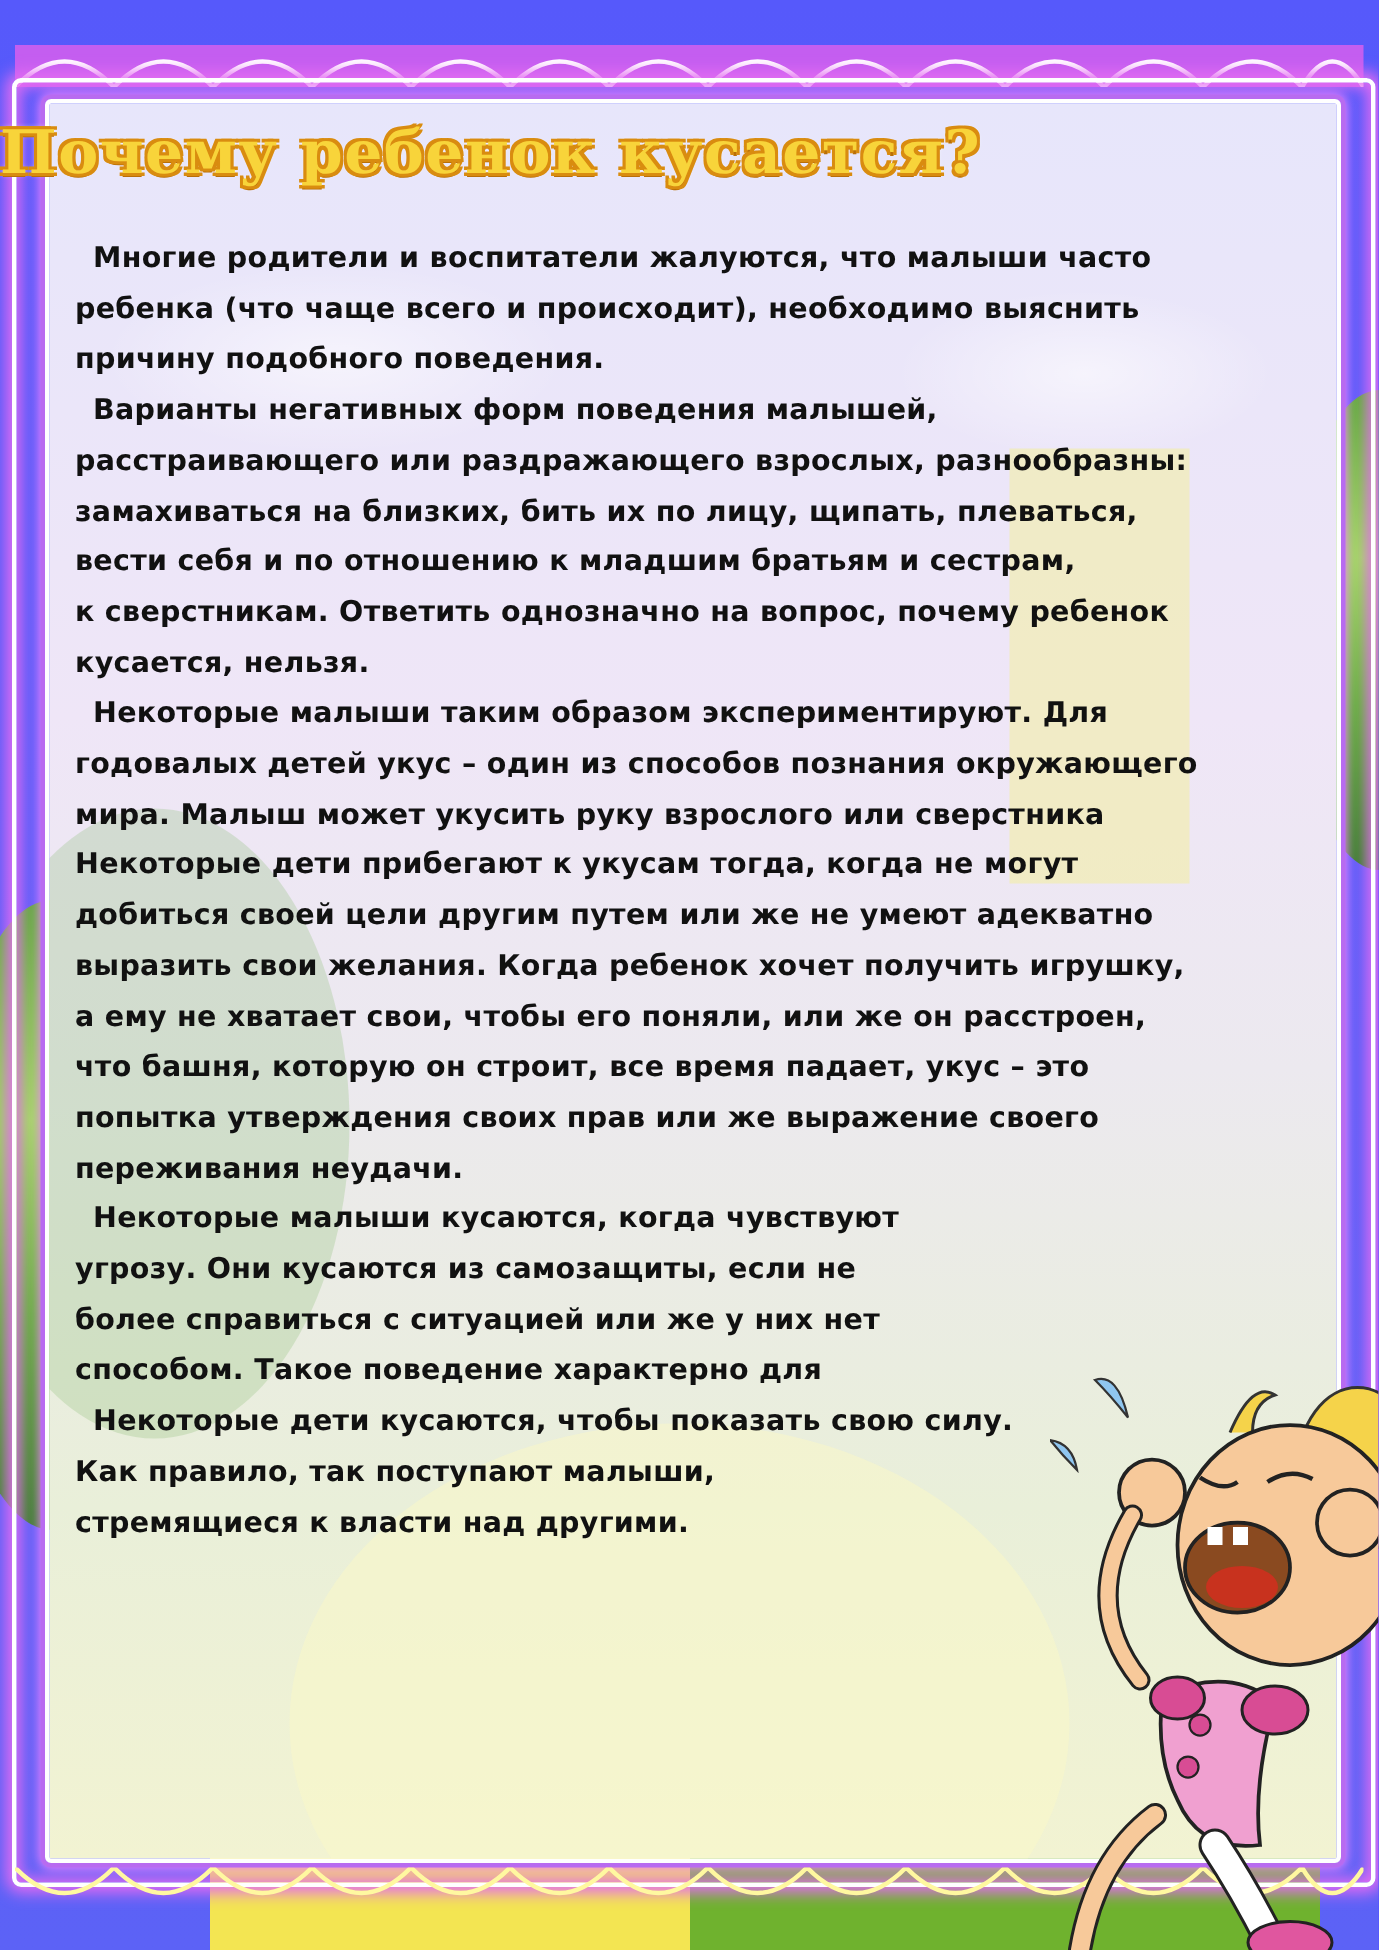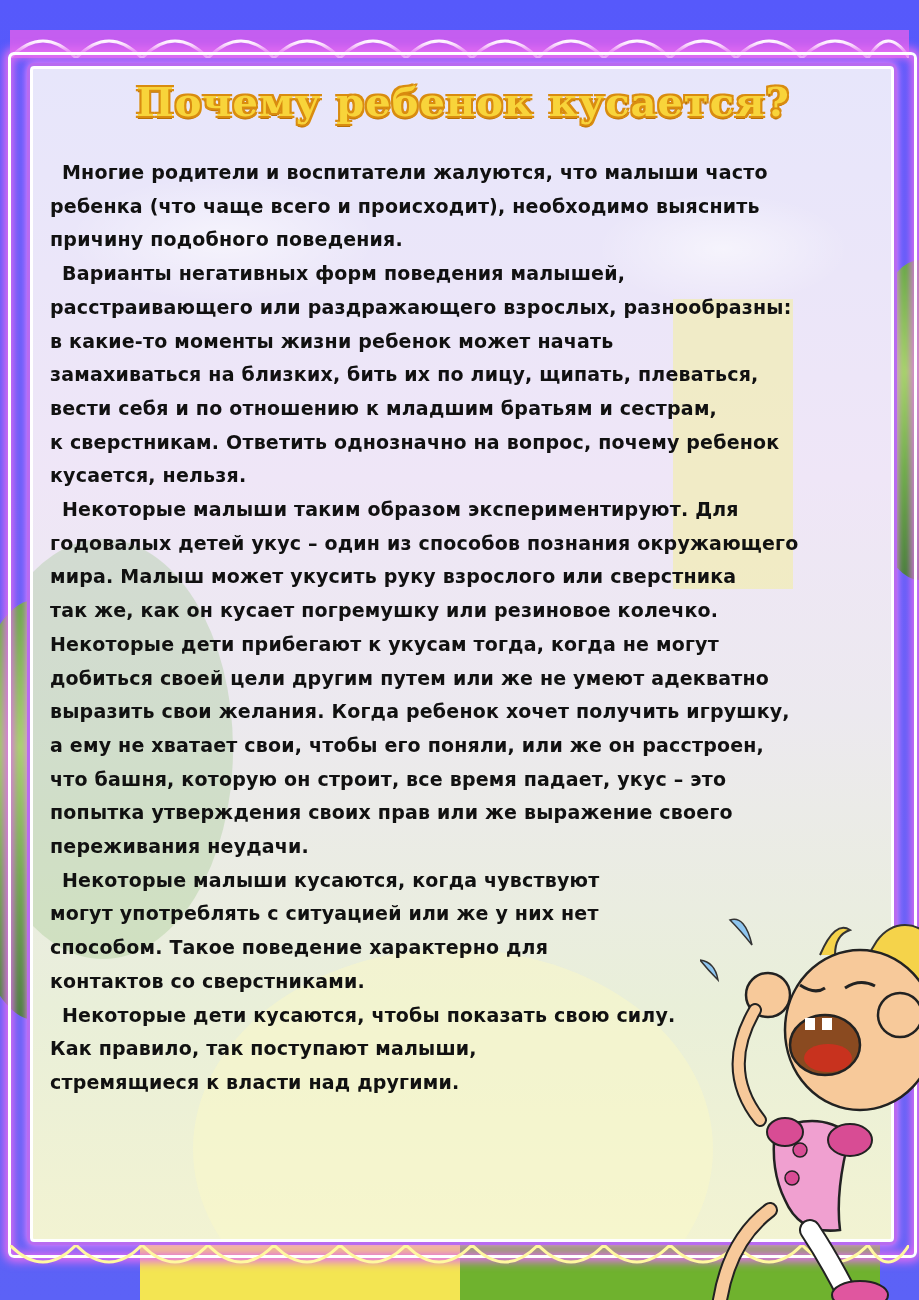--- a/index.html
+++ b/index.html
@@ -34,21 +34,21 @@
       radial-gradient(ellipse 180px 80px at 690px 180px, rgba(255,255,255,0.55), transparent 70%),
       linear-gradient(180deg, #e7e6fb 0%, #efe6f7 35%, #ece9ef 55%, #e9efd9 80%, #f2f3d2 100%);
     overflow: hidden; }
   .panel-deco-house { position: absolute; left: 640px; top: 230px; width: 120px; height: 290px;
     background: rgba(244, 240, 150, 0.5); }
   .panel-deco-tree { position: absolute; left: -60px; top: 470px; width: 260px; height: 420px;
     border-radius: 50%; background: rgba(140, 190, 120, 0.28); }
   .panel-deco-path { position: absolute; left: 160px; top: 880px; width: 520px; height: 400px;
     border-radius: 50%; background: rgba(250, 248, 200, 0.55); }
 
-  .title { position: absolute; left: 0; top: 78px; width: 790px; text-align: right;
+  .title { position: absolute; left: 0; top: 78px; width: 790px; text-align: left;
     font-family: "DejaVu Serif", serif; font-weight: bold; font-size: 40px; letter-spacing: 1px;
     color: #f8d43a;
     text-shadow: -2px -2px 0 #d98c10, 2px -2px 0 #d98c10, -2px 2px 0 #d98c10, 2px 2px 0 #d98c10,
                  0 3px 0 #b96f08, 0 0 4px #ffffff; }
 
   .body-text { position: absolute; left: 50px; top: 156px; width: 830px;
     font-family: "DejaVu Sans", sans-serif; font-weight: bold; font-size: 19px;
     line-height: 33.7px; color: #111111; letter-spacing: 0.2px; }
   .line { display: block; white-space: nowrap; }
   .indent { padding-left: 12px; }
@@ -85,44 +85,42 @@
 
   <div class="body-text">
     <div>
       <span class="line indent">Многие родители и воспитатели жалуются, что малыши часто</span>
       <span class="line">ребенка (что чаще всего и происходит), необходимо выяснить</span>
       <span class="line">причину подобного поведения.</span>
     </div>
     <div>
       <span class="line indent">Варианты негативных форм поведения малышей,</span>
       <span class="line">расстраивающего или раздражающего взрослых, разнообразны:</span>
-      <span class="line">в какие-то моменты жизни ребенок может начать</span>
       <span class="line">замахиваться на близких, бить их по лицу, щипать, плеваться,</span>
       <span class="line">вести себя  и по отношению к младшим братьям и сестрам,</span>
       <span class="line">к сверстникам. Ответить однозначно на вопрос, почему ребенок</span>
       <span class="line">кусается, нельзя.</span>
     </div>
     <div>
       <span class="line indent">Некоторые малыши таким образом экспериментируют. Для</span>
       <span class="line">годовалых детей укус – один из способов познания окружающего</span>
       <span class="line">мира. Малыш может укусить руку взрослого или сверстника</span>
-      <span class="line">так же, как он кусает погремушку или резиновое колечко.</span>
       <span class="line">Некоторые дети прибегают к укусам тогда, когда не могут</span>
       <span class="line">добиться своей цели другим путем или же не умеют адекватно</span>
       <span class="line">выразить свои желания. Когда ребенок хочет получить игрушку,</span>
       <span class="line">а ему не хватает свои, чтобы его поняли, или же он расстроен,</span>
       <span class="line">что башня, которую он строит, все время падает, укус – это</span>
       <span class="line">попытка утверждения своих прав или же выражение своего</span>
       <span class="line">переживания неудачи.</span>
     </div>
     <div>
       <span class="line indent">Некоторые малыши кусаются, когда чувствуют</span>
-      <span class="line">могут употреблять с ситуацией или же у них нет</span>
+      <span class="line">угрозу. Они кусаются из самозащиты, если не</span>
+      <span class="line">более справиться с ситуацией или же у них нет</span>
       <span class="line">способом. Такое поведение характерно для</span>
-      <span class="line">контактов со сверстниками.</span>
     </div>
     <div>
       <span class="line indent">Некоторые дети кусаются, чтобы показать свою силу.</span>
       <span class="line">Как правило, так поступают малыши,</span>
       <span class="line">стремящиеся к власти над другими.</span>
     </div>
   </div>
 
   <svg class="character" viewBox="0 0 219 400">
 

